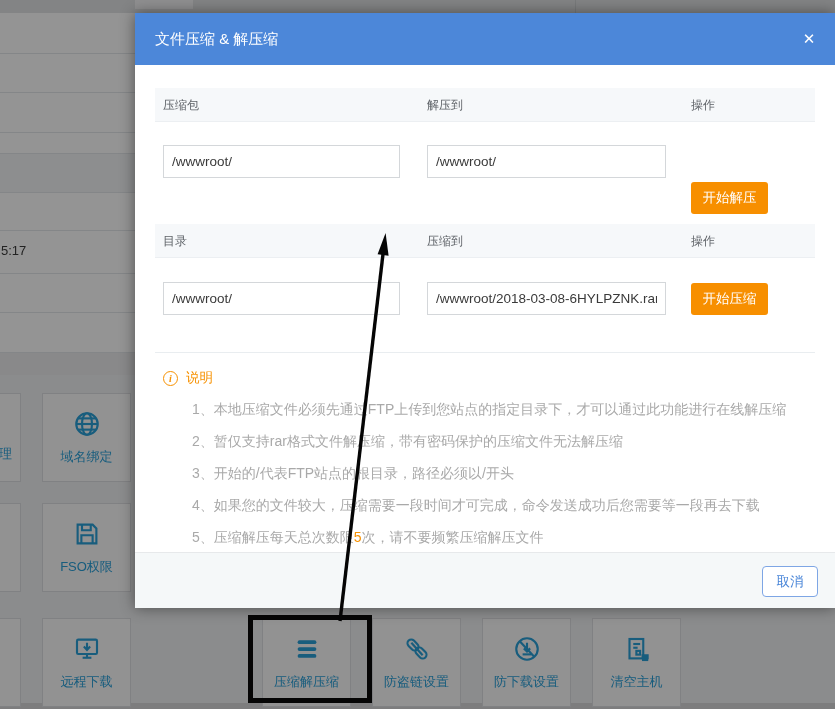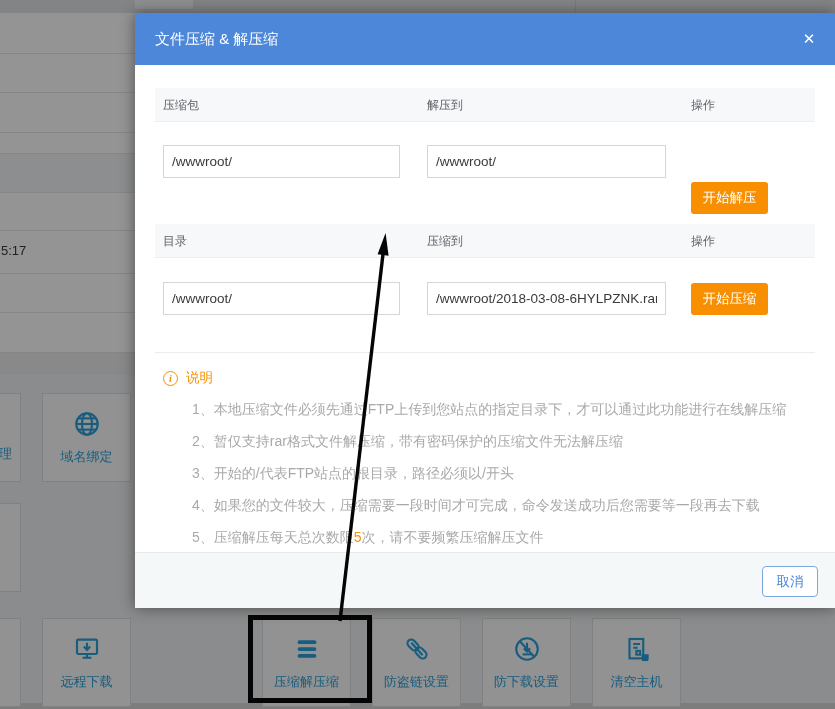--- a/index.html
+++ b/index.html
@@ -108,20 +108,28 @@
         <circle cx="12" cy="12" r="8.6"></circle>
           <ellipse cx="12" cy="12" rx="4" ry="8.6"></ellipse>
         <line x1="3.6" y1="12" x2="20.4" y2="12"></line>
           <line x1="4.8" y1="7.5" x2="19.2" y2="7.5"></line>
         <line x1="4.8" y1="16.5" x2="19.2" y2="16.5"></line>
       </svg>
       <div class="tlabel">域名绑定</div>
     </div>
 
     <div class="tile partial" style="left:-68px; top:503px;"></div>
+    <div class="tile" style="left:42px; top:503px;">
+      <svg viewBox="0 0 24 24">
+        <path d="M4.5 4.5 h12 l3 3 v12 h-15 z"></path>
+          <path d="M8 4.5 v4.5 h7 v-4.5"></path>
+        <path d="M7.5 19.5 v-6.5 h9 v6.5"></path>
+      </svg>
+      <div class="tlabel">FSO权限</div>
+    </div>
 
     <div class="tile partial" style="left:-68px; top:618px;"></div>
     <div class="tile" style="left:42px; top:618px;">
       <svg viewBox="0 0 24 24">
         <rect x="4" y="4.5" width="16" height="11.5" rx="1"></rect>
         <line x1="12" y1="7" x2="12" y2="12"></line>
           <polyline points="9.5,10 12,12.8 14.5,10"></polyline>
         <line x1="12" y1="16" x2="12" y2="18.5"></line>
           <line x1="8.5" y1="19" x2="15.5" y2="19"></line>
       </svg>

